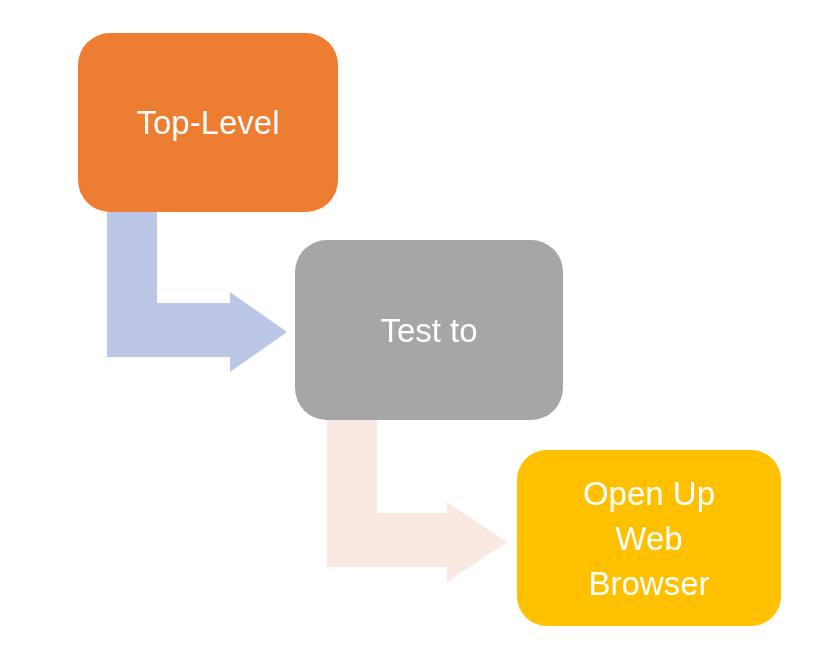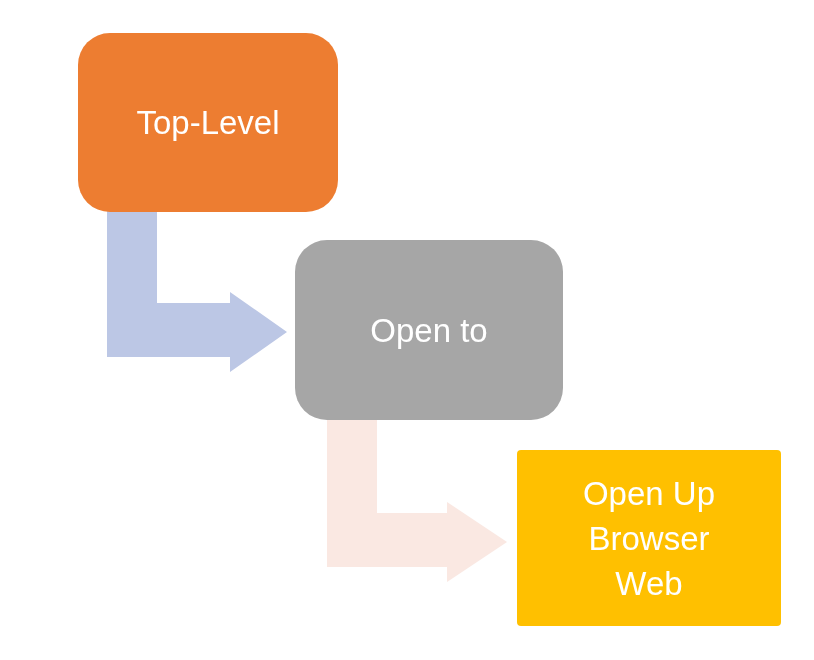--- a/index.html
+++ b/index.html
@@ -48,41 +48,41 @@
     top: 240px;
     width: 268px;
     height: 180px;
   }
   #node-1 .line { line-height: 45px; }
   #node-2 {
     left: 517px;
     top: 450px;
     width: 264px;
     height: 176px;
-    border-radius: 4px;
+    border-radius: 30px;
   }
   #node-2 .line { line-height: 45px; }
 </style>
 </head>
 <body>
 
 <div id="canvas">
 
   <svg id="connector-layer" viewBox="0 0 814 660" xmlns="http://www.w3.org/2000/svg">
     <polygon points="107,210 157,210 157,303 230,303 230,292 287,332 230,372 230,357 107,357" fill="#BCC7E5"></polygon>
     <polygon points="327,418 377,418 377,513 447,513 447,502 507,542 447,582 447,567 327,567" fill="#FAE8E2"></polygon>
   </svg>
 
   <div class="node" id="node-0" style="background: rgb(237, 125, 49);">
     <div class="line">Top-Level</div>
   </div>
 
   <div class="node" id="node-1" style="background: rgb(166, 166, 166);">
-    <div class="line">Open to</div>
+    <div class="line">Test to</div>
   </div>
 
   <div class="node" id="node-2" style="background: rgb(255, 192, 0);">
     <div class="line">Open Up</div>
+    <div class="line">Web</div>
     <div class="line">Browser</div>
-    <div class="line">Web</div>
   </div>
 
 </div>
 
 </body></html>

